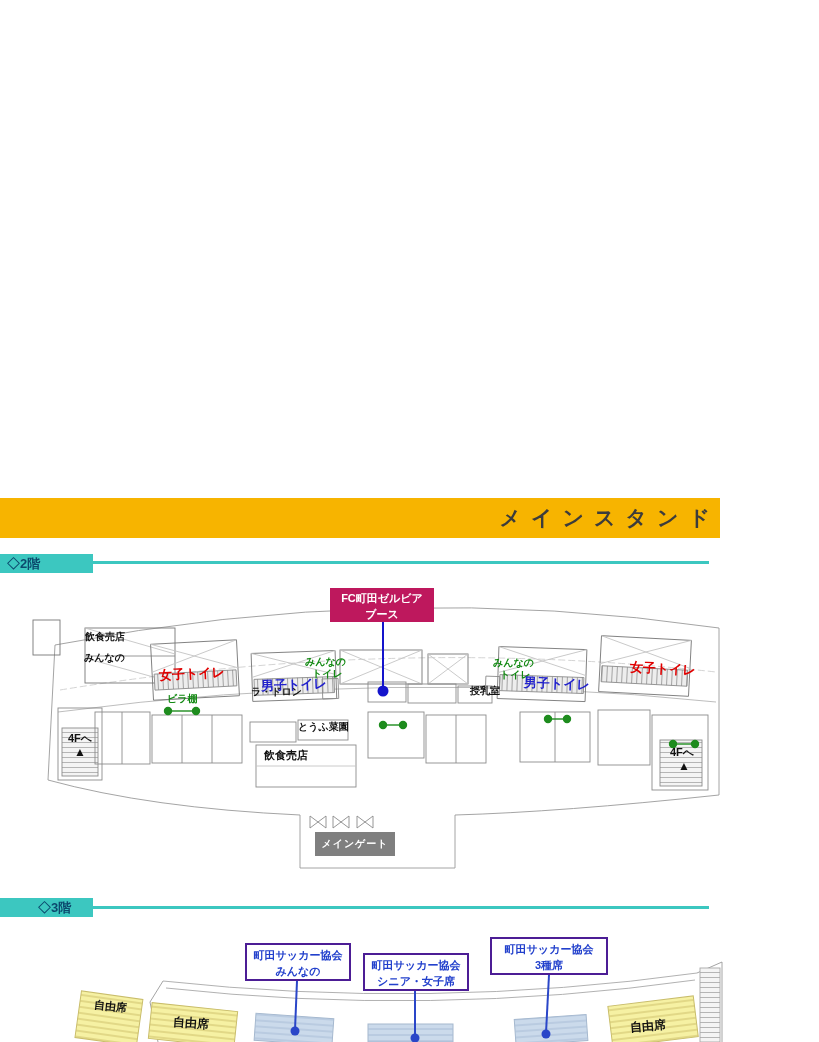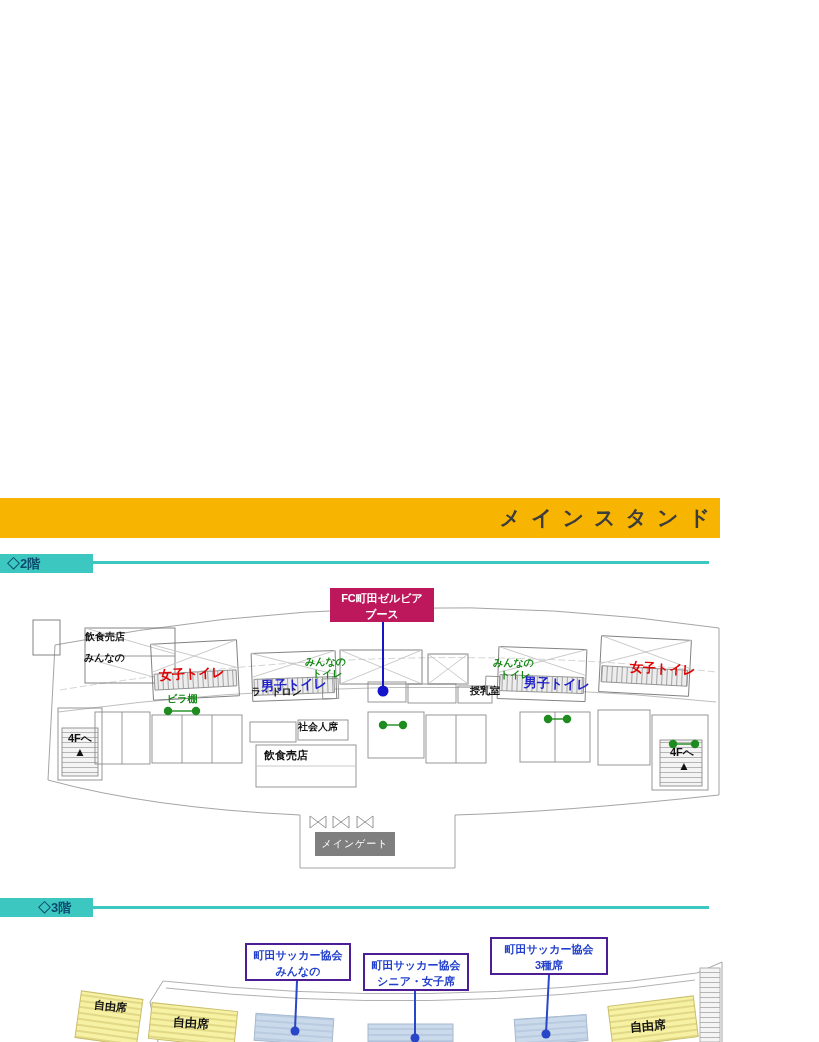--- a/index.html
+++ b/index.html
@@ -12,21 +12,21 @@
           font-weight:bold;font-size:13px;line-height:19px;padding-left:7px;box-sizing:border-box;}
   .secrule{position:absolute;left:93px;width:616px;height:3px;background:#3CC7C0;}
   svg.plan{position:absolute;left:0;top:0;}
   .lbl{position:absolute;white-space:nowrap;line-height:1;font-weight:bold;color:#111;}
   .s9{font-size:10px}.s10{font-size:10px}.s11{font-size:11px}.s12{font-size:12px}.s13{font-size:13px}
   .red{color:#E00000}.blu{color:#2222CC}.grn{color:#128912}
   .fcbox{position:absolute;left:330px;top:588px;width:104px;height:34px;background:#be185d;
          color:#fff;font-weight:bold;font-size:11px;text-align:center;line-height:16px;padding-top:2px;
          box-sizing:border-box;}
   .gatebox{position:absolute;left:315px;top:832px;width:80px;height:24px;background:#7F7F7F;
-           color:#fff;font-weight:normal;font-size:10px;letter-spacing:1px;text-align:center;line-height:24px;}
+           color:#fff;font-weight:bold;font-size:10px;letter-spacing:1px;text-align:center;line-height:24px;}
   .callout{position:absolute;background:#fff;border:2px solid #4c1d95;color:#2240CC;font-weight:bold;
            font-size:11px;text-align:center;line-height:16px;padding-top:2px;box-sizing:border-box;}
   .arrow{color:#111;}
 </style>
 </head>
 <body>
 
 <div class="page">
 
   <svg class="plan" width="819" height="1042" viewBox="0 0 819 1042">
@@ -219,21 +219,21 @@
   <div class="lbl s9 grn" style="left:493px;top:658px;">みんなの</div>
   <div class="lbl s9 grn" style="left:500px;top:670px;">トイレ</div>
   <div class="lbl s13 blu" style="left:524px;top:677px;transform:rotate(2deg);">男子トイレ</div>
   <div class="lbl s13 red" style="left:630px;top:662px;transform:rotate(3deg);">女子トイレ</div>
   <div class="lbl s10 grn" style="left:167px;top:694px;">ビラ棚</div>
   <div class="lbl s11" style="left:68px;top:733px;">4Fへ</div>
   <div class="lbl s12 arrow" style="left:74px;top:746px;">▲</div>
   <div class="lbl s11" style="left:670px;top:747px;">4Fへ</div>
   <div class="lbl s12 arrow" style="left:678px;top:760px;">▲</div>
   <div class="lbl s10" style="left:251px;top:687px;">ラ・ドロン</div>
-  <div class="lbl s10" style="left:298px;top:722px;">社会人席</div>
+  <div class="lbl s10" style="left:298px;top:722px;">とうふ菜園</div>
   <div class="lbl s11" style="left:264px;top:750px;">飲食売店</div>
   <div class="gatebox">メインゲート</div>
 
   <div class="callout" style="left:245px;top:943px;width:106px;height:38px;">
     <div>町田サッカー協会</div>
     <div>みんなの</div>
   </div>
   <div class="callout" style="left:363px;top:953px;width:106px;height:38px;">
     <div>町田サッカー協会</div>
     <div>シニア・女子席</div>

